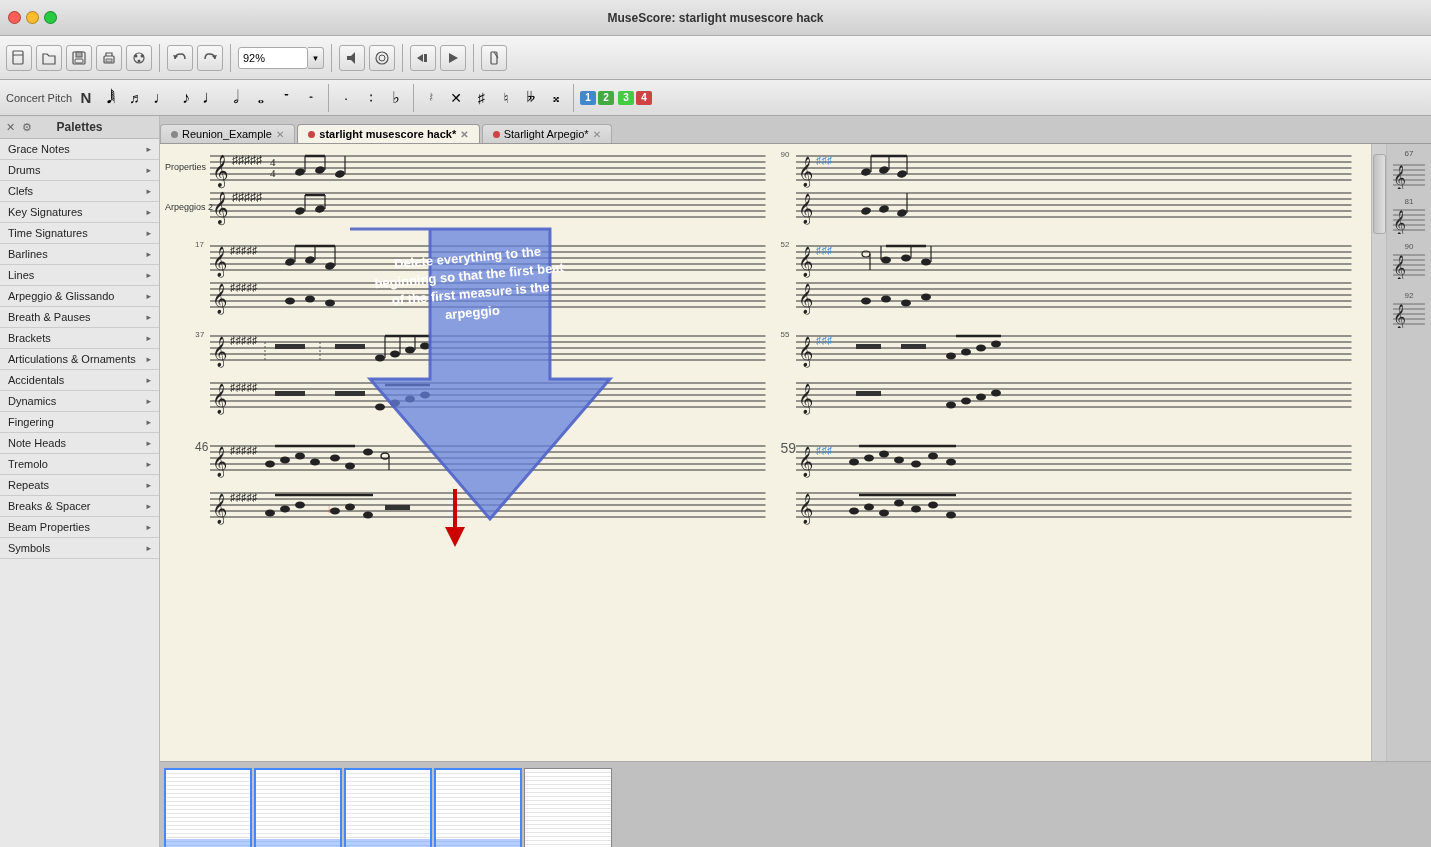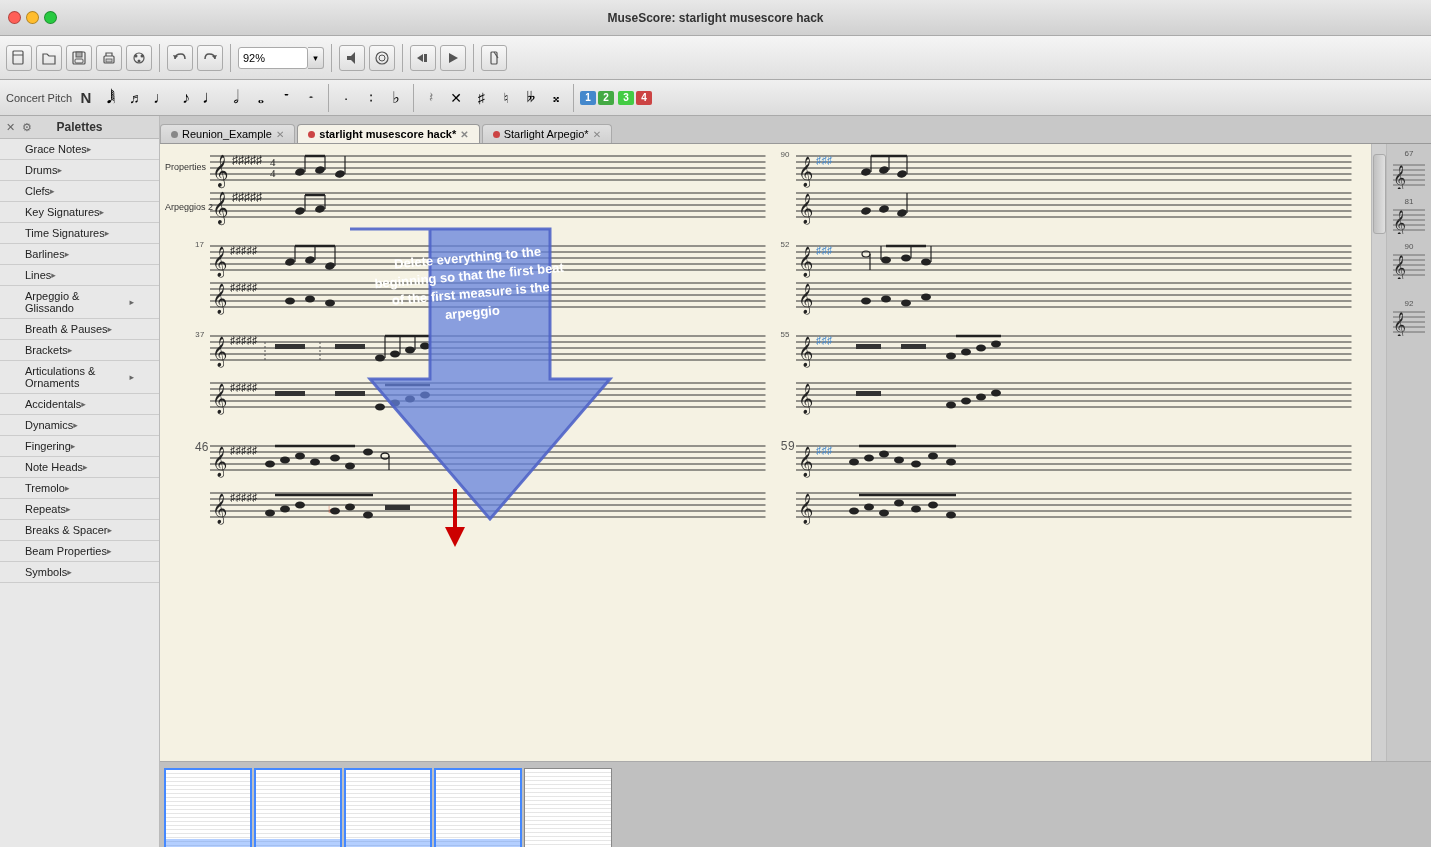--- a/index.html
+++ b/index.html
@@ -153,22 +153,22 @@
     #sidebar-close { left: 6px; }
     #sidebar-gear { left: 22px; }
     #sidebar-title {
       font-size: 12px;
       font-weight: bold;
       color: #333;
     }
     .palette-item {
       display: flex;
       align-items: center;
-      justify-content: flex-start;
-      padding: 4px 25px;
+      justify-content: space-between;
+      padding: 4px 8px;
       border-bottom: 1px solid #ccc;
       cursor: pointer;
       font-size: 11px;
       color: #222;
       background: #e8e8e8;
     }
     .palette-arrow {
       font-size: 9px;
       color: #666;
     }
@@ -894,21 +894,21 @@
                   <text x="118" y="24" font-size="10" fill="#cc2200">♭</text>
                   <ellipse cx="125" cy="22" rx="5" ry="3.5" fill="#222"></ellipse>
                   <ellipse cx="140" cy="18" rx="5" ry="3.5" fill="#222"></ellipse>
                   <ellipse cx="158" cy="26" rx="5" ry="3.5" fill="#222"></ellipse>
                   <line x1="65" y1="6" x2="163" y2="6" stroke="#222" stroke-width="2.5"></line>
                   <rect x="175" y="16" width="25" height="5" fill="#333"></rect>
                 </svg>
               </div>
             </div>
             <div style="flex:1; position:relative;">
-              <div style="position:absolute; left:-15px; top:-2px; font-size:12px; color:#555;font-family:Liberation Mono, monospace;">59</div>
+              <div style="position:absolute; left:-15px; top:-2px; font-size:14px; color:#555;">59</div>
               <div style="margin-bottom:2px;">
                 <svg class="staff-svg" height="42">
                   <line x1="0" y1="4" x2="100%" y2="4" stroke="#333" stroke-width="1"></line>
                   <line x1="0" y1="10" x2="100%" y2="10" stroke="#333" stroke-width="1"></line>
                   <line x1="0" y1="16" x2="100%" y2="16" stroke="#333" stroke-width="1"></line>
                   <line x1="0" y1="22" x2="100%" y2="22" stroke="#333" stroke-width="1"></line>
                   <line x1="0" y1="28" x2="100%" y2="28" stroke="#333" stroke-width="1"></line>
                   <text x="2" y="28" font-size="26" font-family="serif" fill="#222">𝄞</text>
                   <text x="20" y="12" font-size="11" font-family="serif" fill="#4488cc">♯♯♯</text>
                   <ellipse cx="58" cy="20" rx="5" ry="3.5" fill="#222"></ellipse>
@@ -970,21 +970,21 @@
         </svg>
         <div style="margin-top:8px; font-size:8px; color:#555;">90</div>
         <svg width="32" height="28">
           <text x="0" y="24" font-size="22" font-family="serif" fill="#222">𝄞</text>
           <line x1="0" y1="4" x2="32" y2="4" stroke="#555" stroke-width="0.8"></line>
           <line x1="0" y1="9" x2="32" y2="9" stroke="#555" stroke-width="0.8"></line>
           <line x1="0" y1="14" x2="32" y2="14" stroke="#555" stroke-width="0.8"></line>
           <line x1="0" y1="19" x2="32" y2="19" stroke="#555" stroke-width="0.8"></line>
           <line x1="0" y1="24" x2="32" y2="24" stroke="#555" stroke-width="0.8"></line>
         </svg>
-        <div style="margin-top:20px; font-size:8px; color:#555;">92</div>
+        <div style="margin-top:12px; font-size:8px; color:#555;">92</div>
         <svg width="32" height="28">
           <text x="0" y="24" font-size="22" font-family="serif" fill="#222">𝄞</text>
           <line x1="0" y1="4" x2="32" y2="4" stroke="#555" stroke-width="0.8"></line>
           <line x1="0" y1="9" x2="32" y2="9" stroke="#555" stroke-width="0.8"></line>
           <line x1="0" y1="14" x2="32" y2="14" stroke="#555" stroke-width="0.8"></line>
           <line x1="0" y1="19" x2="32" y2="19" stroke="#555" stroke-width="0.8"></line>
           <line x1="0" y1="24" x2="32" y2="24" stroke="#555" stroke-width="0.8"></line>
         </svg>
       </div>
     </div>

